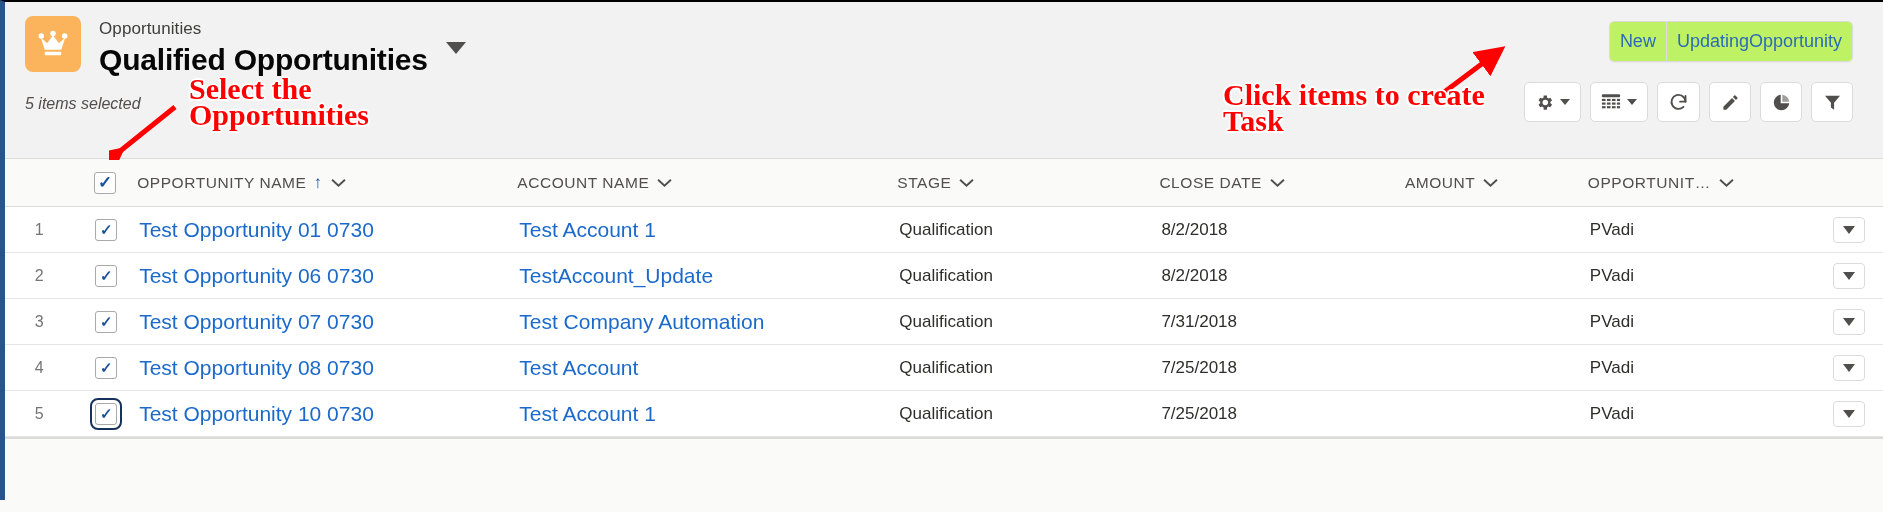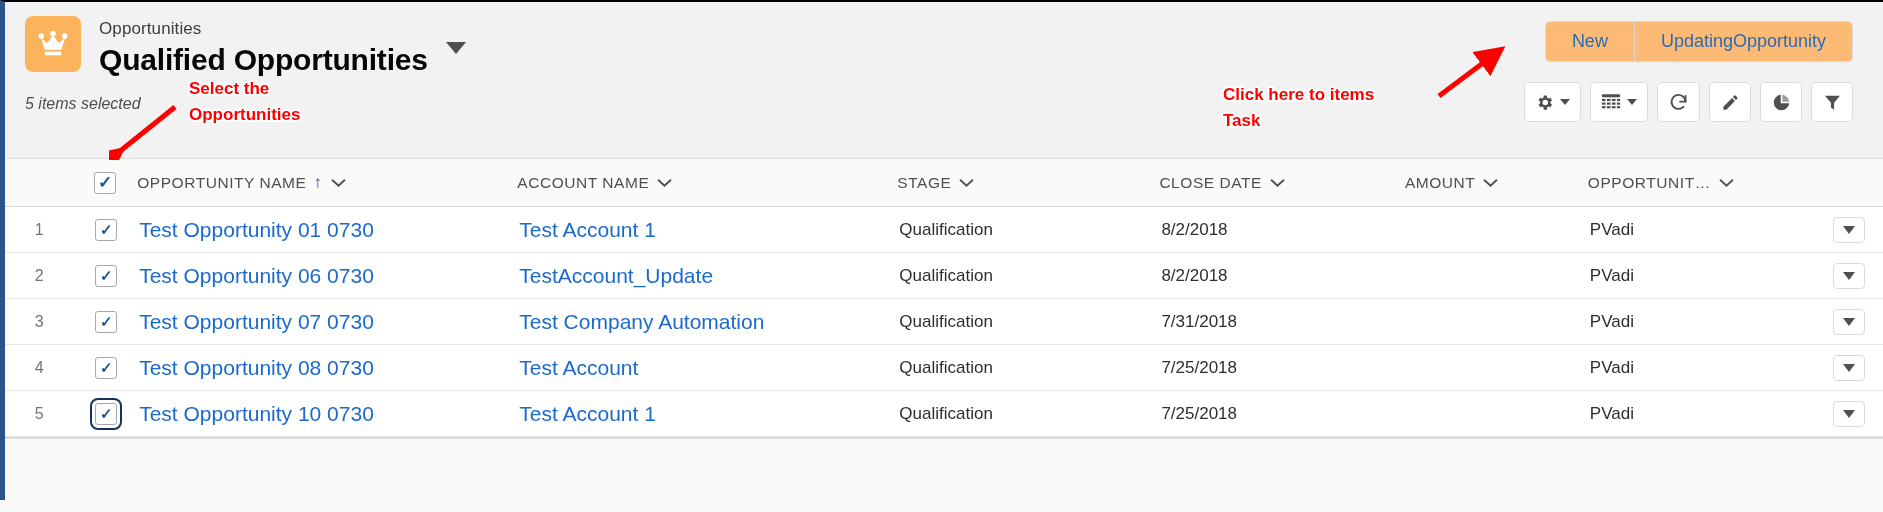--- a/index.html
+++ b/index.html
@@ -81,27 +81,27 @@
     position: absolute;
     right: 30px; top: 19px;
     display: flex;
     background: #fff;
     border: 1px solid #DDDBDA;
     border-radius: 5px;
     overflow: hidden;
     box-shadow: 0 1px 1px rgba(0,0,0,.04);
   }
   .btn-group button {
-    background: #fdba74;
+    background: #bef264;
     border: none;
     border-left: 1px solid #DDDBDA;
     color: #2b6cb5;
     font-family: inherit;
     font-size: 18px;
-    padding: 0 26px;
+    padding: 0 10px;
     height: 39px;
     line-height: 39px;
     cursor: pointer;
     white-space: nowrap;
   }
   .btn-group button:first-child { border-left: none; }
 
   
   .icon-bar {
     position: absolute;
@@ -231,23 +231,23 @@
     border-top: 8px solid #514F4D;
   }
 
   .table-bottom-line { height: 2px; background: #DDDBDA; }
   .empty-area { height: 90px; background: #FAFAF9; }
 
   
   .anno {
     position: absolute;
     color: #FF0000;
-    font-family: Liberation Sans, sans-serif;
+    font-family: Liberation Serif, serif;
     font-weight: bold;
-    font-size: 17px;
+    font-size: 30px;
     line-height: 26px;
     white-space: pre-line;
     text-shadow:
       -1.5px -1.5px 0 #fff,  1.5px -1.5px 0 #fff,
       -1.5px  1.5px 0 #fff,  1.5px  1.5px 0 #fff,
        0 -1.8px 0 #fff, 0 1.8px 0 #fff,
       -1.8px 0 0 #fff, 1.8px 0 0 #fff;
     pointer-events: none;
     z-index: 30;
   }
@@ -353,21 +353,21 @@
         <span>
           <svg width="19" height="19" viewBox="0 0 24 24" fill="#514F4D">
             <path d="M2.5 3.5h19L14 12.4V21l-4-2.6v-6L2.5 3.5z"></path>
           </svg>
         </span>
       </div>
     </div>
 
     <div class="anno anno-left">Select the
 Opportunities</div>
-    <div class="anno anno-right">Click here to items
+    <div class="anno anno-right">Click items to create
 Task</div>
 
     <svg class="anno-arrow arrow-left" width="70" height="58" viewBox="0 0 70 58">
       <defs>
           <marker id="ahL" markerWidth="6" markerHeight="6" refX="1.6" refY="3" orient="auto">
             <path d="M6,0 L0,3 L6,6 z" fill="#FF0000"></path>
           </marker>
         </defs>
       <line x1="66" y1="5" x2="10" y2="50" stroke="#FF0000" stroke-width="5" marker-end="url(#ahL)"></line>
     </svg>

